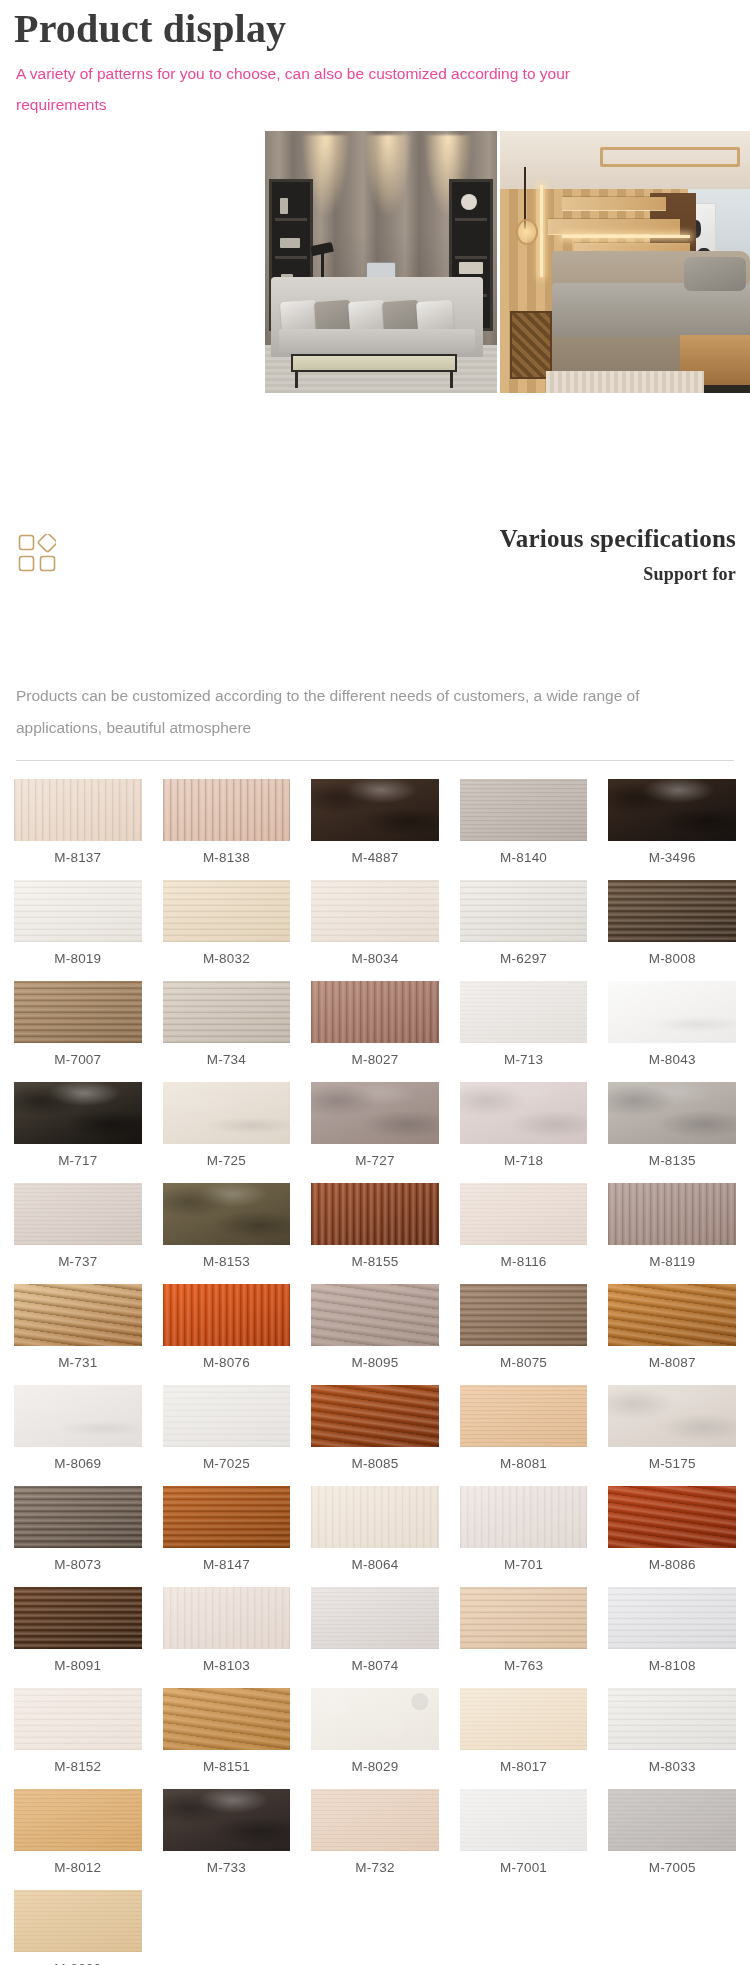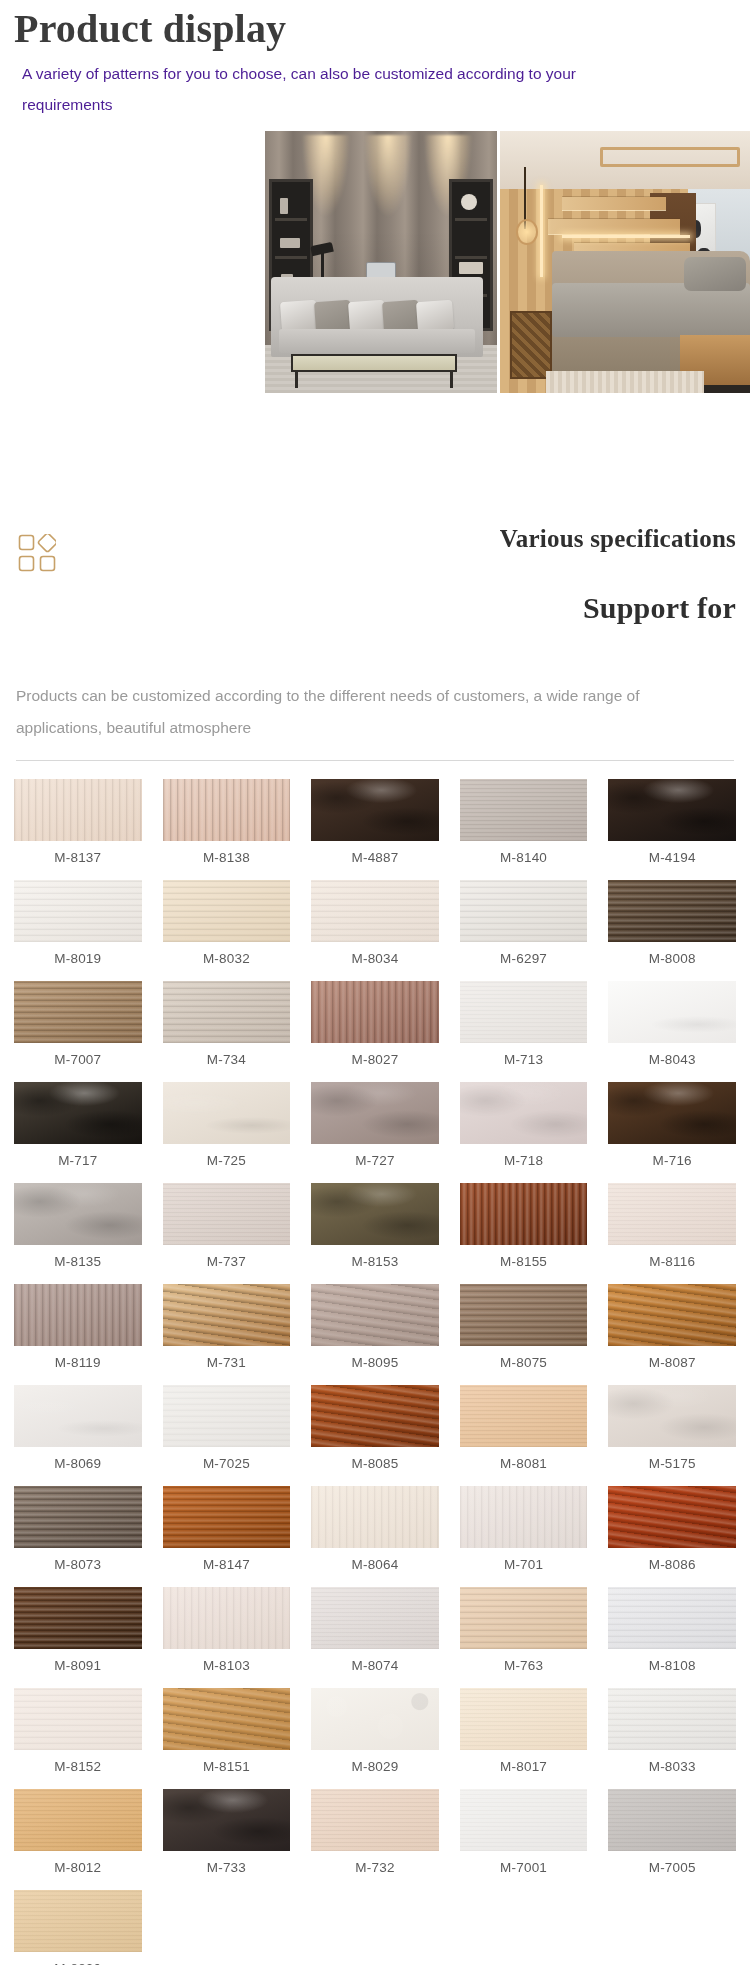--- a/index.html
+++ b/index.html
@@ -29,23 +29,23 @@
     font-weight: 700;
     color: #3c3c3c;
     letter-spacing: .2px;
     margin: 0;
     padding-top: 6px;
     line-height: 1.15;
   }
   .page-subtitle {
     font-family: "Liberation Sans", sans-serif;
     font-size: 15.5px;
-    color: #4c1d95;
+    color: #ec4899;
     line-height: 2.0;
-    margin: 6px 0 0 8px;
+    margin: 6px 0 0 2px;
     max-width: 645px;
     font-weight: 400;
   }
 
   .hero-photos {
     position: absolute;
     left: 265px;
     top: 131px;
     display: flex;
     gap: 3px;
@@ -201,22 +201,22 @@
     right: 14px; top: 0;
     text-align: right;
     font-family: "Liberation Serif", serif;
     color: #2f2f2f;
   }
   .spec-line1 {
     font-size: 25px; font-weight: 700; letter-spacing: .2px;
     line-height: 1.0; padding-top: 6px;
   }
   .spec-line2 {
-    font-size: 30px; font-weight: 700; letter-spacing: .2px;
-    margin-top: 42px; line-height: 1.0;
+    font-size: 18px; font-weight: 700; letter-spacing: .2px;
+    margin-top: 14px; line-height: 1.0;
   }
 
   
   .desc {
     padding: 42px 16px 0 16px;
   }
   .desc p {
     margin: 0;
     font-size: 15.5px;
     color: #9a9a9a;
@@ -377,21 +377,21 @@
       <div class="swatch-cell">
         <div class="swatch-chip" style="background: radial-gradient(50% 40% at 20% 30%, rgba(0, 0, 0, 0.337), transparent 65%), radial-gradient(55% 35% at 75% 68%, rgba(0, 0, 0, 0.337), transparent 65%), radial-gradient(40% 30% at 55% 18%, rgba(255, 255, 255, 0.3), transparent 70%), linear-gradient(160deg, rgb(74, 54, 42), rgb(36, 26, 20));"></div>
         <div class="swatch-label">M-4887</div>
       </div>
       <div class="swatch-cell">
         <div class="swatch-chip" style="background: repeating-linear-gradient(0deg, rgba(0, 0, 0, 0.114) 0px, transparent 1px, rgba(255, 255, 255, 0.1) 2px, transparent 4px), linear-gradient(160deg, rgb(205, 196, 189), rgb(182, 172, 165));"></div>
         <div class="swatch-label">M-8140</div>
       </div>
       <div class="swatch-cell">
         <div class="swatch-chip" style="background: radial-gradient(50% 40% at 20% 30%, rgba(0, 0, 0, 0.36), transparent 65%), radial-gradient(55% 35% at 75% 68%, rgba(0, 0, 0, 0.36), transparent 65%), radial-gradient(40% 30% at 55% 18%, rgba(255, 255, 255, 0.32), transparent 70%), linear-gradient(160deg, rgb(60, 43, 33), rgb(23, 18, 16));"></div>
-        <div class="swatch-label">M-4194</div>
+        <div class="swatch-label">M-3496</div>
       </div>
       <div class="swatch-cell">
         <div class="swatch-chip" style="background: repeating-linear-gradient(0deg, rgba(0, 0, 0, 0.07) 0px, transparent 2px, rgba(255, 255, 255, 0.063) 3px, transparent 6px), linear-gradient(160deg, rgb(247, 244, 240), rgb(231, 226, 220));"></div>
         <div class="swatch-label">M-8019</div>
       </div>
       <div class="swatch-cell">
         <div class="swatch-chip" style="background: repeating-linear-gradient(0deg, rgba(0, 0, 0, 0.09) 0px, transparent 2px, rgba(255, 255, 255, 0.08) 3px, transparent 6px), linear-gradient(160deg, rgb(243, 230, 210), rgb(227, 210, 184));"></div>
         <div class="swatch-label">M-8032</div>
       </div>
       <div class="swatch-cell">
@@ -436,24 +436,20 @@
       </div>
       <div class="swatch-cell">
         <div class="swatch-chip" style="background: radial-gradient(50% 40% at 20% 30%, rgba(0, 0, 0, 0.157), transparent 65%), radial-gradient(55% 35% at 75% 68%, rgba(0, 0, 0, 0.157), transparent 65%), radial-gradient(40% 30% at 55% 18%, rgba(255, 255, 255, 0.14), transparent 70%), linear-gradient(160deg, rgb(183, 168, 164), rgb(151, 134, 127));"></div>
         <div class="swatch-label">M-727</div>
       </div>
       <div class="swatch-cell">
         <div class="swatch-chip" style="background: radial-gradient(50% 40% at 20% 30%, rgba(0, 0, 0, 0.098), transparent 65%), radial-gradient(55% 35% at 75% 68%, rgba(0, 0, 0, 0.098), transparent 65%), radial-gradient(40% 30% at 55% 18%, rgba(255, 255, 255, 0.086), transparent 70%), linear-gradient(160deg, rgb(230, 220, 218), rgb(210, 197, 195));"></div>
         <div class="swatch-label">M-718</div>
       </div>
       <div class="swatch-cell">
-        <div class="swatch-chip" style="background: radial-gradient(50% 40% at 20% 30%, rgba(0, 0, 0, 0.337), transparent 65%), radial-gradient(55% 35% at 75% 68%, rgba(0, 0, 0, 0.337), transparent 65%), radial-gradient(40% 30% at 55% 18%, rgba(255, 255, 255, 0.3), transparent 70%), linear-gradient(160deg, rgb(95, 64, 40), rgb(44, 29, 18));"></div>
-        <div class="swatch-label">M-716</div>
-      </div>
-      <div class="swatch-cell">
         <div class="swatch-chip" style="background: radial-gradient(50% 40% at 20% 30%, rgba(0, 0, 0, 0.157), transparent 65%), radial-gradient(55% 35% at 75% 68%, rgba(0, 0, 0, 0.157), transparent 65%), radial-gradient(40% 30% at 55% 18%, rgba(255, 255, 255, 0.14), transparent 70%), linear-gradient(160deg, rgb(198, 192, 187), rgb(162, 154, 149));"></div>
         <div class="swatch-label">M-8135</div>
       </div>
       <div class="swatch-cell">
         <div class="swatch-chip" style="background: repeating-linear-gradient(0deg, rgba(0, 0, 0, 0.082) 0px, transparent 1px, rgba(255, 255, 255, 0.07) 2px, transparent 4px), linear-gradient(160deg, rgb(230, 220, 214), rgb(211, 199, 192));"></div>
         <div class="swatch-label">M-737</div>
       </div>
       <div class="swatch-cell">
         <div class="swatch-chip" style="background: radial-gradient(50% 40% at 20% 30%, rgba(0, 0, 0, 0.247), transparent 65%), radial-gradient(55% 35% at 75% 68%, rgba(0, 0, 0, 0.247), transparent 65%), radial-gradient(40% 30% at 55% 18%, rgba(255, 255, 255, 0.22), transparent 70%), linear-gradient(160deg, rgb(123, 111, 82), rgb(78, 68, 49));"></div>
         <div class="swatch-label">M-8153</div>
@@ -468,20 +464,24 @@
       </div>
       <div class="swatch-cell">
         <div class="swatch-chip" style="background: repeating-linear-gradient(90deg, rgba(0, 0, 0, 0.157) 0px, transparent 2px, rgba(255, 255, 255, 0.14) 4px, transparent 7px), linear-gradient(160deg, rgb(185, 165, 158), rgb(154, 130, 121));"></div>
         <div class="swatch-label">M-8119</div>
       </div>
       <div class="swatch-cell">
         <div class="swatch-chip" style="background: repeating-linear-gradient(8deg, rgba(0, 0, 0, 0.247) 0px, transparent 3px, rgba(255, 255, 255, 0.22) 5px, transparent 9px), linear-gradient(160deg, rgb(224, 189, 140), rgb(168, 116, 63));"></div>
         <div class="swatch-label">M-731</div>
       </div>
       <div class="swatch-cell">
+        <div class="swatch-chip" style="background: repeating-linear-gradient(90deg, rgba(0, 0, 0, 0.204) 0px, transparent 2px, rgba(255, 255, 255, 0.18) 4px, transparent 7px), linear-gradient(160deg, rgb(226, 90, 28), rgb(176, 60, 12));"></div>
+        <div class="swatch-label">M-8076</div>
+      </div>
+      <div class="swatch-cell">
         <div class="swatch-chip" style="background: repeating-linear-gradient(8deg, rgba(0, 0, 0, 0.145) 0px, transparent 3px, rgba(255, 255, 255, 0.13) 5px, transparent 9px), linear-gradient(160deg, rgb(196, 177, 168), rgb(163, 143, 133));"></div>
         <div class="swatch-label">M-8095</div>
       </div>
       <div class="swatch-cell">
         <div class="swatch-chip" style="background: repeating-linear-gradient(0deg, rgba(0, 0, 0, 0.19) 0px, transparent 2px, rgba(255, 255, 255, 0.17) 3px, transparent 6px), linear-gradient(160deg, rgb(162, 135, 114), rgb(123, 97, 73));"></div>
         <div class="swatch-label">M-8075</div>
       </div>
       <div class="swatch-cell">
         <div class="swatch-chip" style="background: repeating-linear-gradient(8deg, rgba(0, 0, 0, 0.224) 0px, transparent 3px, rgba(255, 255, 255, 0.2) 5px, transparent 9px), linear-gradient(160deg, rgb(208, 140, 65), rgb(154, 92, 32));"></div>
         <div class="swatch-label">M-8087</div>

